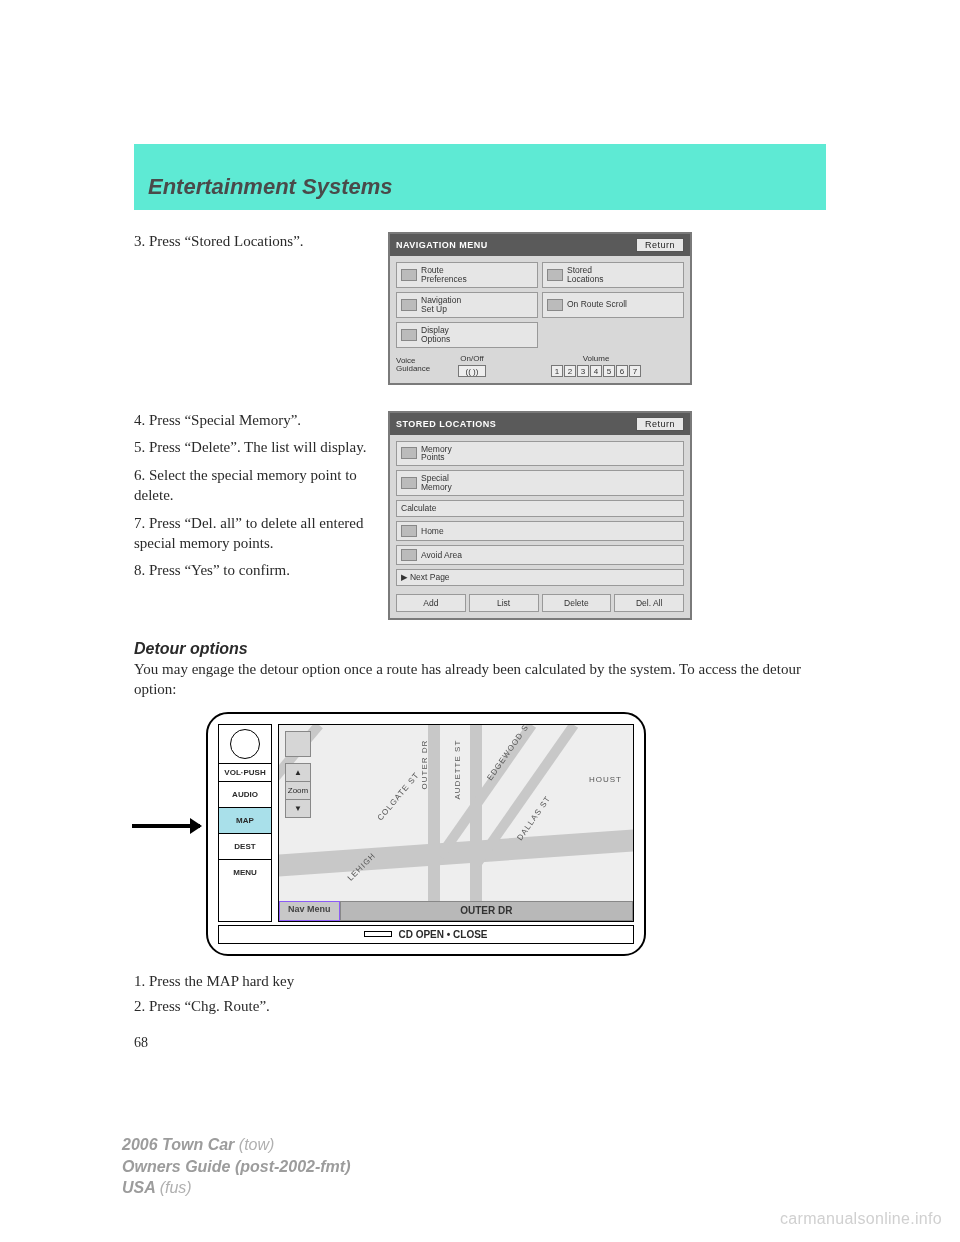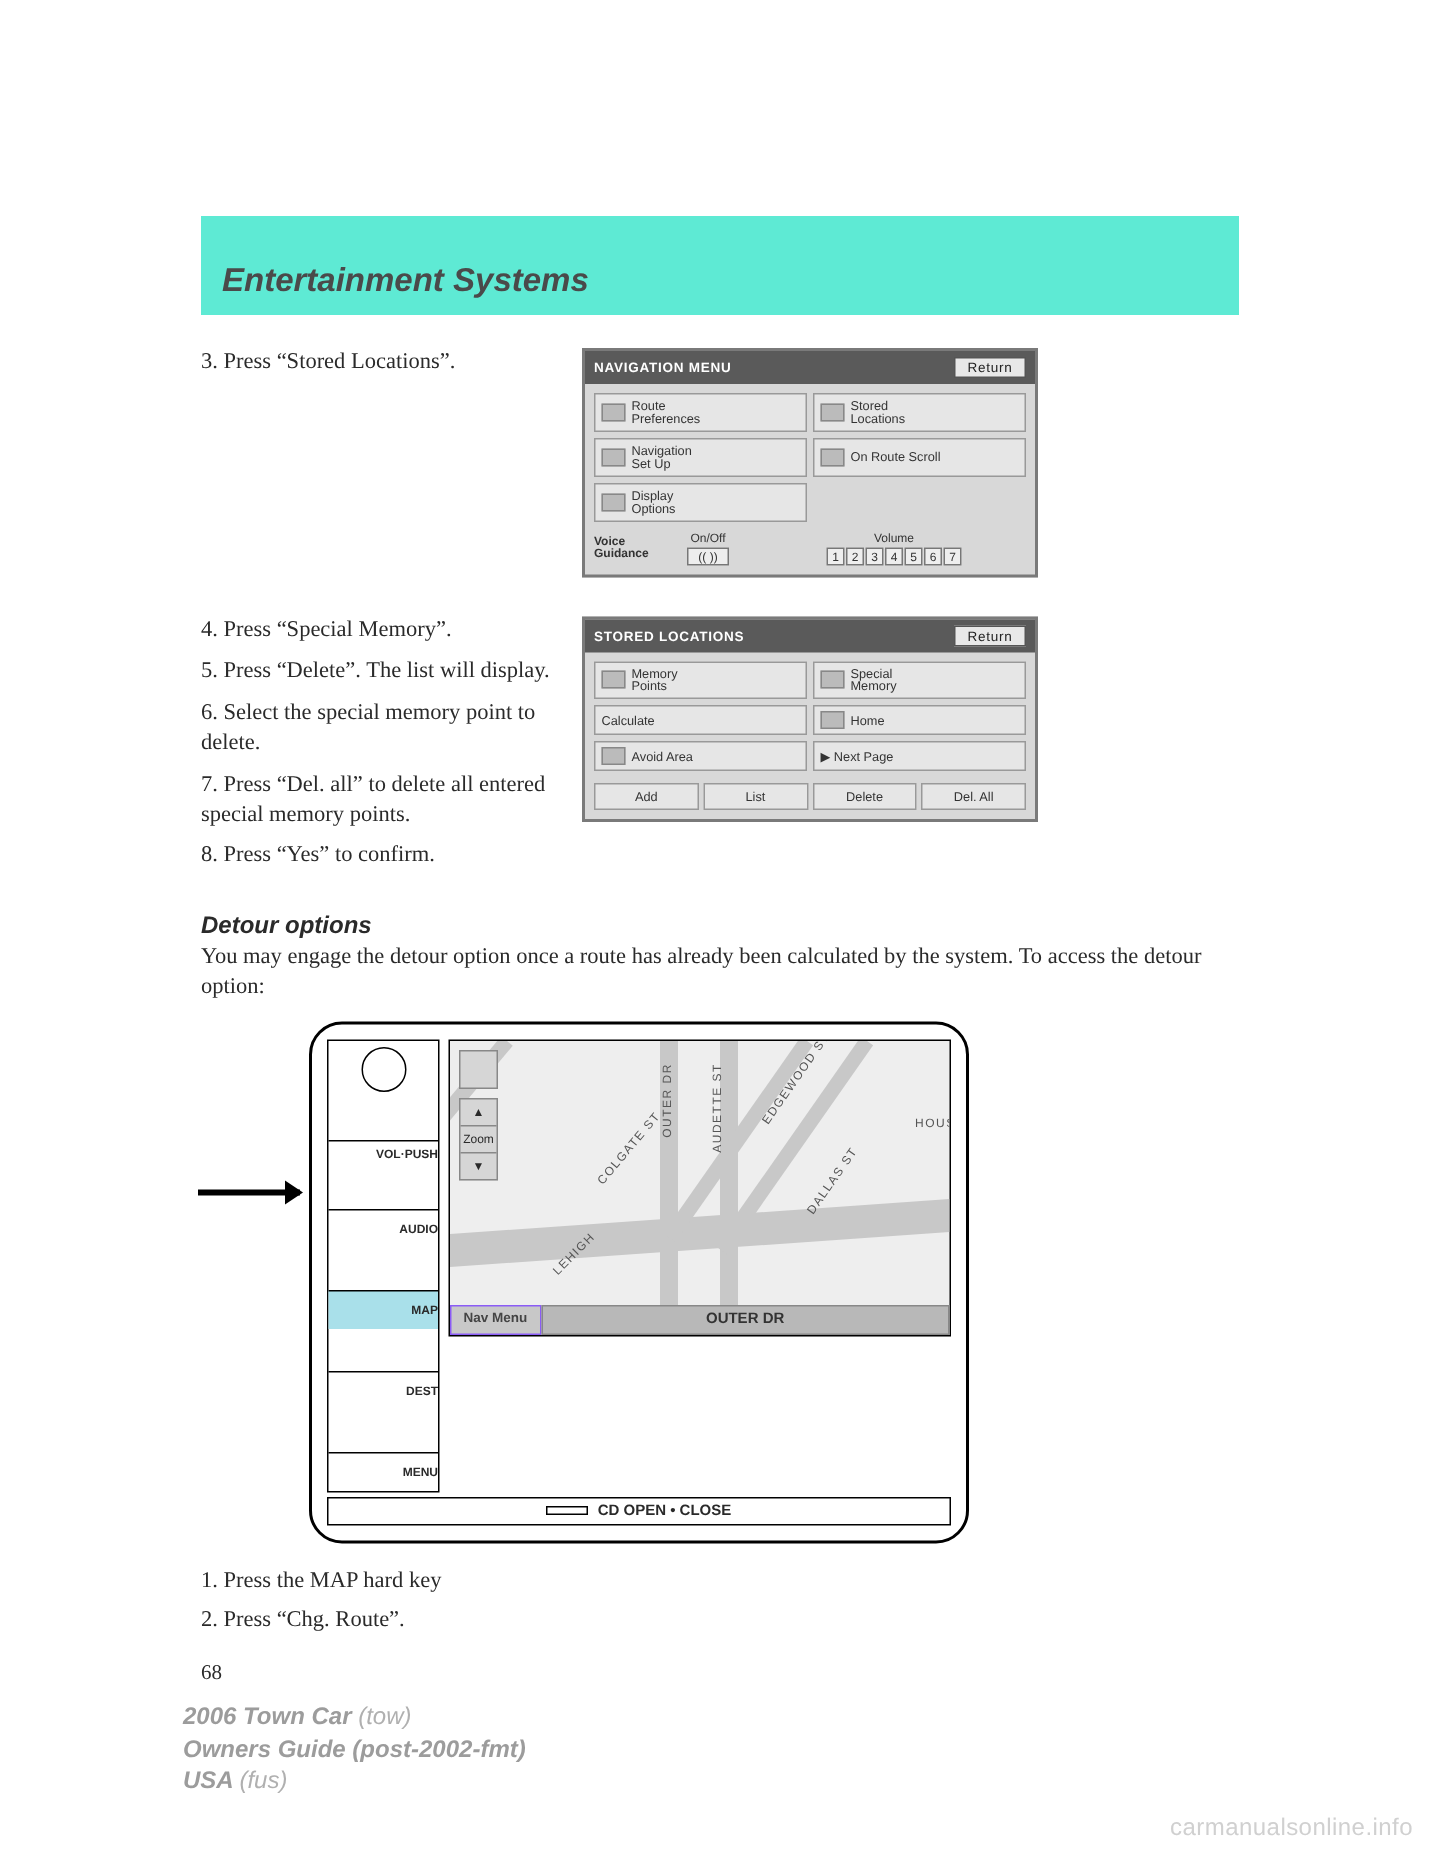--- a/index.html
+++ b/index.html
@@ -160,28 +160,27 @@
   }
   .nav-arrow::after {
     content:"";
     position:absolute;
     right:-2px; top:-6px;
     border-left:12px solid #000;
     border-top:8px solid transparent;
     border-bottom:8px solid transparent;
   }
   .nav-left-panel {
-    width: 75px;
+    width: 54px;
     border: 1.5px solid #000;
     display: flex;
     flex-direction: column;
     font-size: 8px;
     font-weight: bold;
-    text-align: right;
-    gap: 28px;
+    text-align: center;
   }
   .nav-knob {
     height: 38px;
     display:flex; align-items:center; justify-content:center;
   }
   .nav-knob-circle {
     width: 30px; height:30px; border:1.5px solid #000; border-radius:50%;
   }
   .nav-lbl { border-top:1.5px solid #000; padding:4px 0; }
   .nav-key { border-top:1.5px solid #000; padding:8px 0; }
@@ -308,21 +307,21 @@
               <span>On Route Scroll</span>
             </div>
           <div class="ss-cell">
               <span class="ss-icon"></span>
               <span style="white-space:pre-line;">Display
 Options</span>
             </div>
           <div class="ss-cell" style="visibility:hidden;"></div>
         </div>
         <div class="ss-voice">
-          <div class="ss-voice-lbl" style="white-space:pre-line;font-weight:bold;">Voice
+          <div class="ss-voice-lbl" style="white-space:pre-line;">Voice
 Guidance</div>
           <div class="ss-voice-mid">
             <div>On/Off</div>
             <div class="ss-volbox" style="width:28px;margin:2px auto 0;">(( ))</div>
           </div>
           <div class="ss-voice-right">
             <div>Volume</div>
             <div class="ss-volbar">
               <div class="ss-volbox">1</div>
               <div class="ss-volbox">2</div>
@@ -345,21 +344,21 @@
       <p>6. Select the special memory point to delete.</p>
       <p>7. Press “Del. all” to delete all entered special memory points.</p>
       <p>8. Press “Yes” to confirm.</p>
     </div>
     <div class="screenshot">
       <div class="ss-title">
         <span>STORED LOCATIONS</span>
         <span class="ss-btn-return">Return</span>
       </div>
       <div class="ss-body">
-        <div class="ss-grid" style="grid-template-columns:1fr 1fr;">
+        <div class="ss-grid" style="grid-template-columns:1fr;">
           <div class="ss-cell">
               <span class="ss-icon"></span>
               <span style="white-space:pre-line;">Memory
 Points</span>
             </div>
           <div class="ss-cell">
               <span class="ss-icon"></span>
               <span style="white-space:pre-line;">Special
 Memory</span>
             </div>

